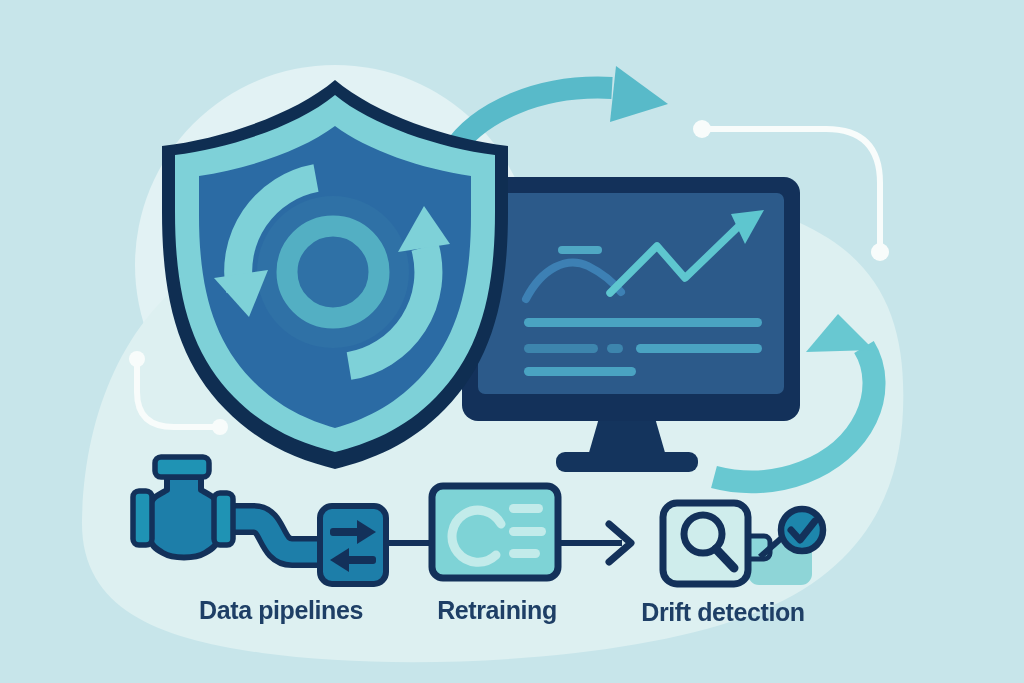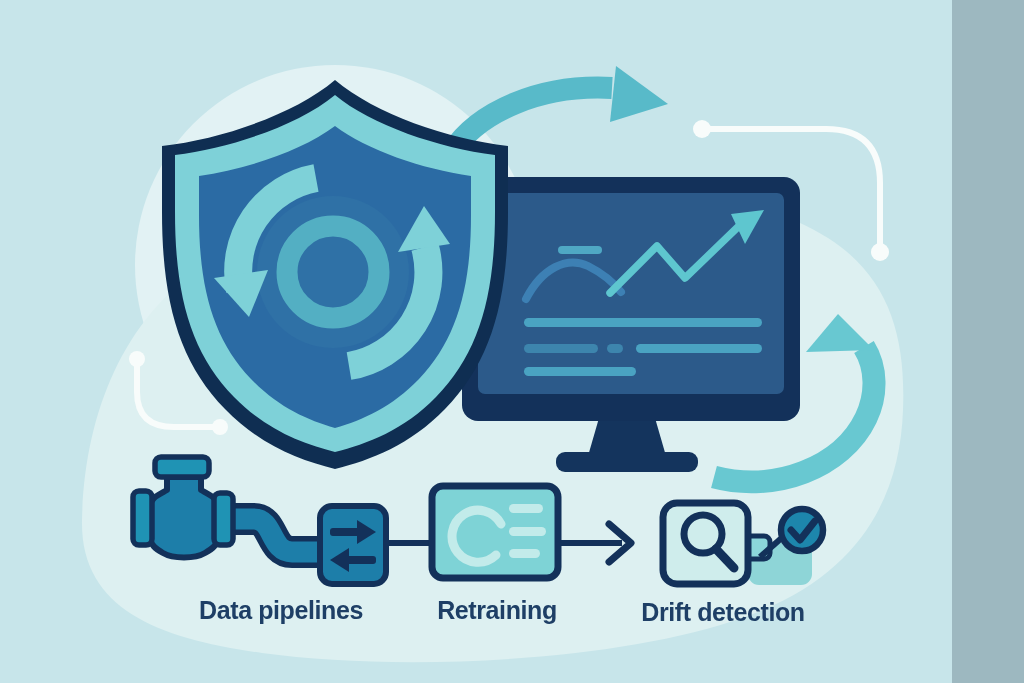--- a/index.html
+++ b/index.html
@@ -1,18 +1,18 @@
 <!DOCTYPE html>
 <html><head>
 <meta charset="utf-8">
 <style>
   html,body{margin:0;padding:0;background:#9db8c0;}
   .canvas{
     position:relative;
-    width:952px;height:683px;
+    width:1024px;height:683px;
     overflow:hidden;
     font-family:"Liberation Sans", sans-serif;
   }
   .canvas svg{position:absolute;left:0;top:0;display:block;}
   .step-label{
     font-weight:bold;
     font-size:25px;
     letter-spacing:-0.4px;
     fill:#1e3f66;
   }

